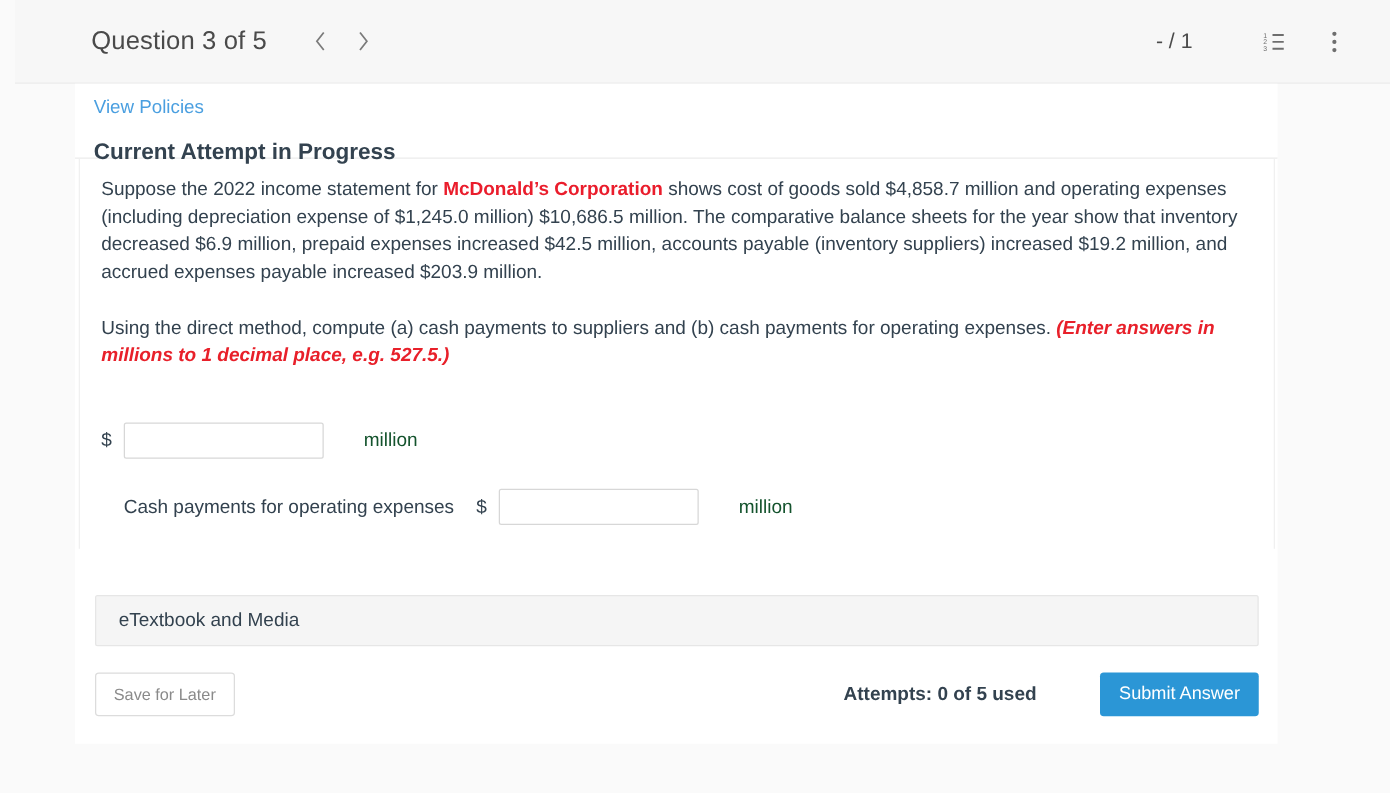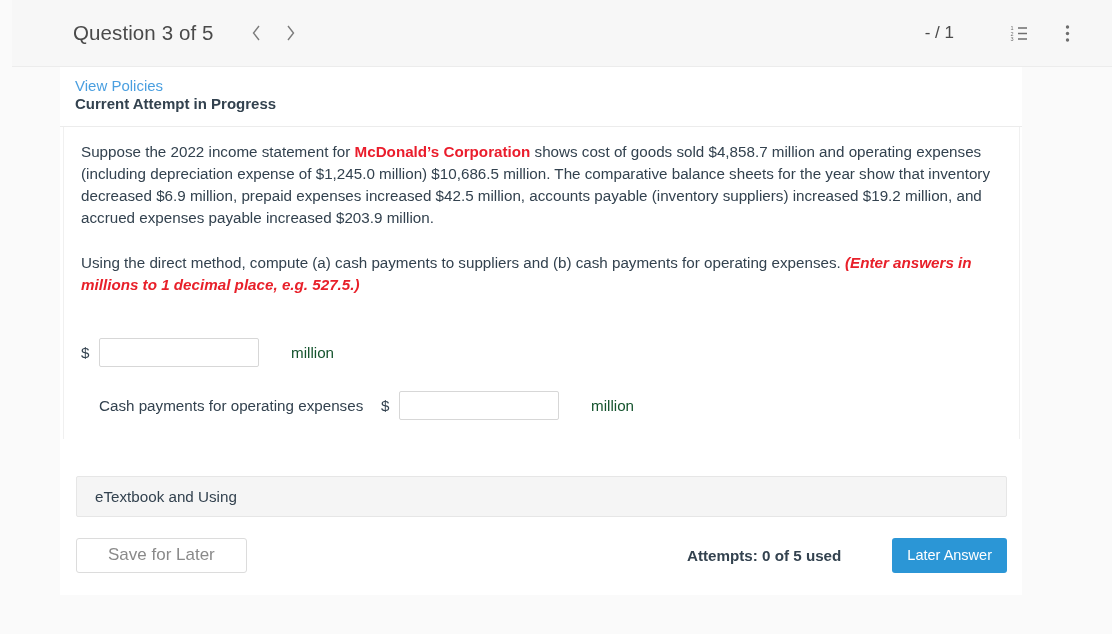--- a/index.html
+++ b/index.html
@@ -93,22 +93,22 @@
     border-bottom: 1px solid #ececec;
   }
   .view-policies {
     display: inline-block;
     color: #4a9fe0;
     font-size: 15px;
     text-decoration: none;
     cursor: pointer;
   }
   .attempt-title {
-    margin-top: 0;
-    font-size: 15px;
+    margin-top: 16px;
+    font-size: 18px;
     font-weight: bold;
     color: #33424f;
   }
 
   
   .question-region {
     margin: 0 2px 0 3px;
     border-left: 1px solid #f0f0f0;
     border-right: 1px solid #f0f0f0;
     padding: 14px 17px 14px 17px;
@@ -191,26 +191,26 @@
 
   
   .actions {
     margin: 10px 15px 0 16px;
     height: 56px;
     display: flex;
     align-items: center;
   }
   .btn-save {
     height: 35px;
-    padding: 0 31px;
+    padding: 0 14px;
     background: #ffffff;
     border: 1px solid #dcdcdc;
     border-radius: 3px;
     color: #8a8a8a;
-    font-size: 17px;
+    font-size: 13px;
     font-family: "Liberation Sans", sans-serif;
     cursor: pointer;
   }
   .actions-right {
     margin-left: auto;
     display: flex;
     align-items: center;
     gap: 36px;
   }
   .attempts {
@@ -300,24 +300,24 @@
       <div class="ans-row">
         <div class="ans-label">Cash payments for operating expenses</div>
         <div class="dollar">$</div>
         <input class="ans-input" type="text" value="" style="">
         <div class="unit">million</div>
       </div>
 
     </div>
   </div>
 
-  <div class="etextbook">eTextbook and Using</div>
+  <div class="etextbook">eTextbook and Media</div>
 
   <div class="actions">
     <button class="btn-save">Save for Later</button>
     <div class="actions-right">
       <div class="attempts">Attempts: 0 of 5 used</div>
-      <button class="btn-submit">Later Answer</button>
+      <button class="btn-submit">Submit Answer</button>
     </div>
   </div>
 
   <div class="card-bottom-pad"></div>
 </div>
 
 </body></html>

